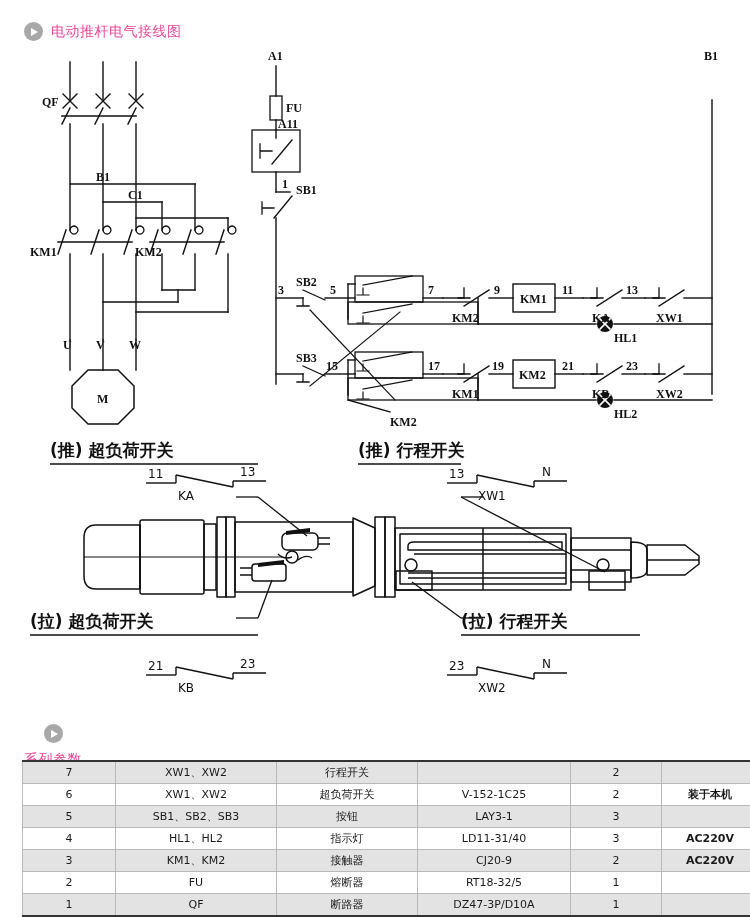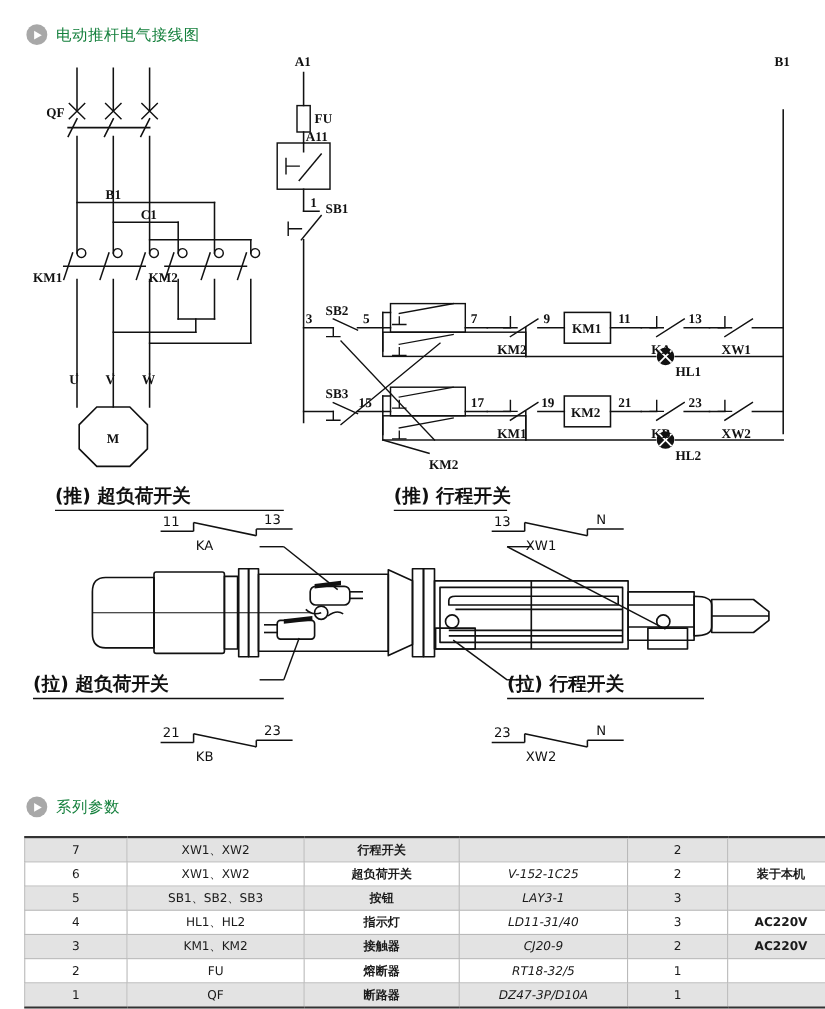--- a/index.html
+++ b/index.html
@@ -24,27 +24,27 @@
   }
   .play-badge .tri{
     width:0;height:0;
     border-left:7px solid #ffffff;
     border-top:4.5px solid transparent;
     border-bottom:4.5px solid transparent;
     margin-left:2px;
   }
   .section-title{
     font-size:14px;
-    color:#15803d;
+    color:#ec4899;
     font-weight:400;
     letter-spacing:.5px;
     font-family:"DejaVu Sans","Liberation Sans",sans-serif;
   }
   #head-wiring{position:absolute;left:0;top:22px;}
-  #head-params{position:absolute;left:0;top:724px;}
+  #head-params{position:absolute;left:0;top:724px;flex-direction:column;}
 
   #wiring-svg{position:absolute;left:0;top:44px;}
   #actuator-svg{position:absolute;left:0;top:432px;}
 
   .tbl-wrap{position:absolute;left:22px;top:760px;width:706px;}
   table.params{
     border-collapse:collapse;
     width:706px;
     table-layout:fixed;
     font-size:11px;
@@ -58,22 +58,22 @@
     color:#1a1a1a;
     white-space:nowrap;
     overflow:hidden;
   }
   table.params tr.shade td{background:#e3e3e3;}
   table.params tr.plain td{background:#ffffff;}
   table.params tr:first-child td{border-top:2px solid #333;}
   table.params tr:last-child td{border-bottom:2px solid #333;}
   td.c-no{width:88px;}
   td.c-code{width:156px;}
-  td.c-name{width:136px;font-weight:bold;}
-  td.c-model{width:148px;font-style:italic;}
+  td.c-name{width:136px;font-weight:normal;}
+  td.c-model{width:148px;}
   td.c-qty{width:86px;}
   td.c-note{width:92px;font-weight:bold;}
   svg text{font-family:"Liberation Serif","DejaVu Serif",serif;}
   svg text.sans{font-family:"DejaVu Sans","Liberation Sans",sans-serif;}
   svg text.cn{font-family:"DejaVu Sans","Liberation Sans",sans-serif;font-weight:bold;}
 </style>
 </head>
 <body>
 
 <div class="section-head" id="head-wiring">

